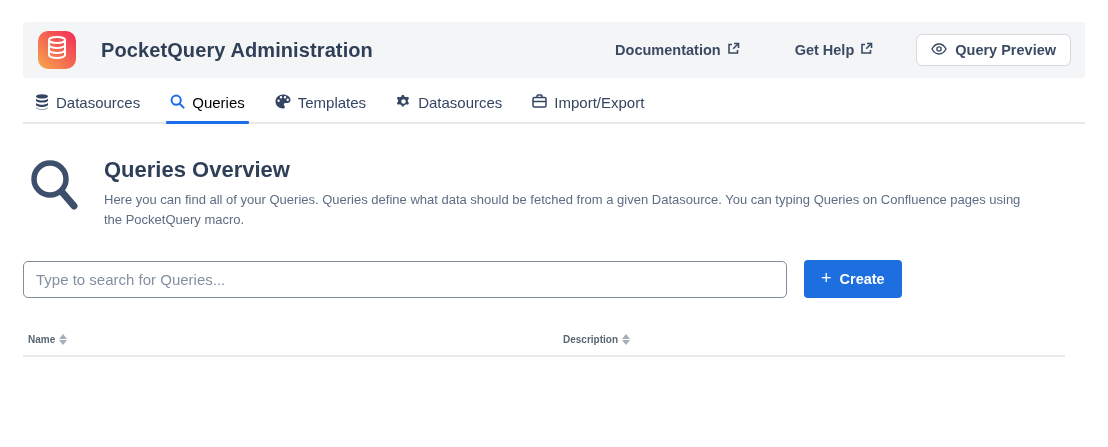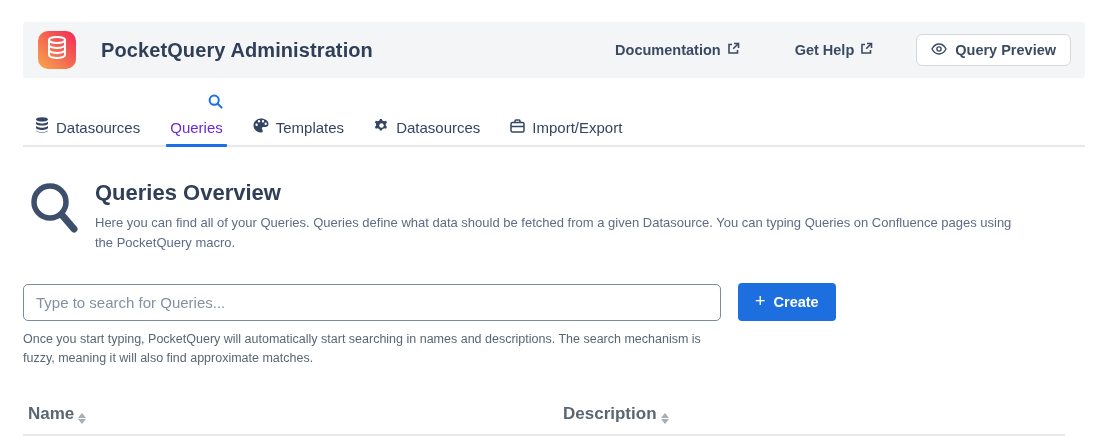--- a/index.html
+++ b/index.html
@@ -54,51 +54,51 @@
   }
 
   
   .tabbar {
     display: flex; align-items: stretch;
     margin-top: 12px;
     border-bottom: 2px solid #e7e9ec;
     padding-left: 10px;
   }
   .tab {
-    display: flex; align-items: flex-end; gap: 7px;
+    display: flex; align-items: flex-start; gap: 7px;
     font-size: 15px; font-weight: 400;
     color: #344563;
     padding: 4px 2px 9px 2px;
     margin-right: 26px;
     cursor: pointer;
     position: relative;
   }
-  .tab.active { color: #6d28d9; font-weight: 400; flex-direction: column; }
+  .tab.active { color: #000000; font-weight: 400; }
   .tab.active::after {
     content: "";
     position: absolute; left: -2px; right: -2px; bottom: -2px;
     height: 3px; background: #1a6fe8; border-radius: 1px;
   }
   .tab svg { flex: 0 0 auto; }
 
   
   .overview { display: flex; margin-top: 33px; padding-left: 5px; }
   .overview-icon { flex: 0 0 auto; margin-top: 2px; }
-  .overview-text { margin-left: 15px; }
+  .overview-text { margin-left: 24px; }
   .overview-title { font-size: 22px; font-weight: 700; color: #2f3f57; }
   .overview-desc {
     margin-top: 7px;
     font-size: 13px; line-height: 1.55; color: #5e6c84;
     max-width: 932px;
   }
 
   
   .search-row { display: flex; align-items: center; margin-top: 30px; }
   .search-input {
-    width: 698px; height: 37px;
+    width: 764px; height: 37px;
     border: 1.5px solid #808b9b;
     border-radius: 5px;
     padding: 0 12px;
     font-size: 15px; color: #344563;
     font-family: "Liberation Sans", sans-serif;
     outline: none;
   }
   .search-input::placeholder { color: #8490a2; opacity: 1; }
   .btn-create {
     display: flex; align-items: center; justify-content: center; gap: 8px;
@@ -115,22 +115,22 @@
   .search-help {
     margin-top: 9px;
     font-size: 12.5px; line-height: 1.5; color: #596773;
     max-width: 706px;
   }
 
   
   .query-table { margin-top: 36px; }
   .thead { display: flex; padding-bottom: 10px; padding-left: 5px; }
   .th {
-    display: flex; align-items: flex-end; gap: 4px;
-    font-size: 17px; font-weight: 700; color: #596773;
+    display: flex; align-items: flex-start; gap: 4px;
+    font-size: 10px; font-weight: 700; color: #596773;
     cursor: pointer;
   }
   .th-name { width: 535px; }
   .sort-icon { display: inline-flex; flex-direction: column; gap: 1px; }
   .sort-icon i {
     width: 0; height: 0; border-left: 4px solid transparent; border-right: 4px solid transparent;
     display: block;
   }
   .sort-icon .up { border-bottom: 5px solid #a6aeba; }
   .sort-icon .down { border-top: 5px solid #a6aeba; }
@@ -264,21 +264,20 @@
     </div>
   </div>
 
   <div class="search-row">
     <input class="search-input" type="text" placeholder="Type to search for Queries..." style="">
     <button class="btn-create">
       <span class="plus-glyph">+</span>
       <span>Create</span>
     </button>
   </div>
-  <div class="search-help">Once you start typing, PocketQuery will automatically start searching in names and descriptions. The search mechanism is fuzzy, meaning it will also find approximate matches.</div>
 
   <div class="query-table">
     <div class="thead">
       <div class="th th-name">
         <span>Name</span>
         <span class="sort-icon">
             <i class="up"></i>
             <i class="down"></i>
           </span>
       </div>

